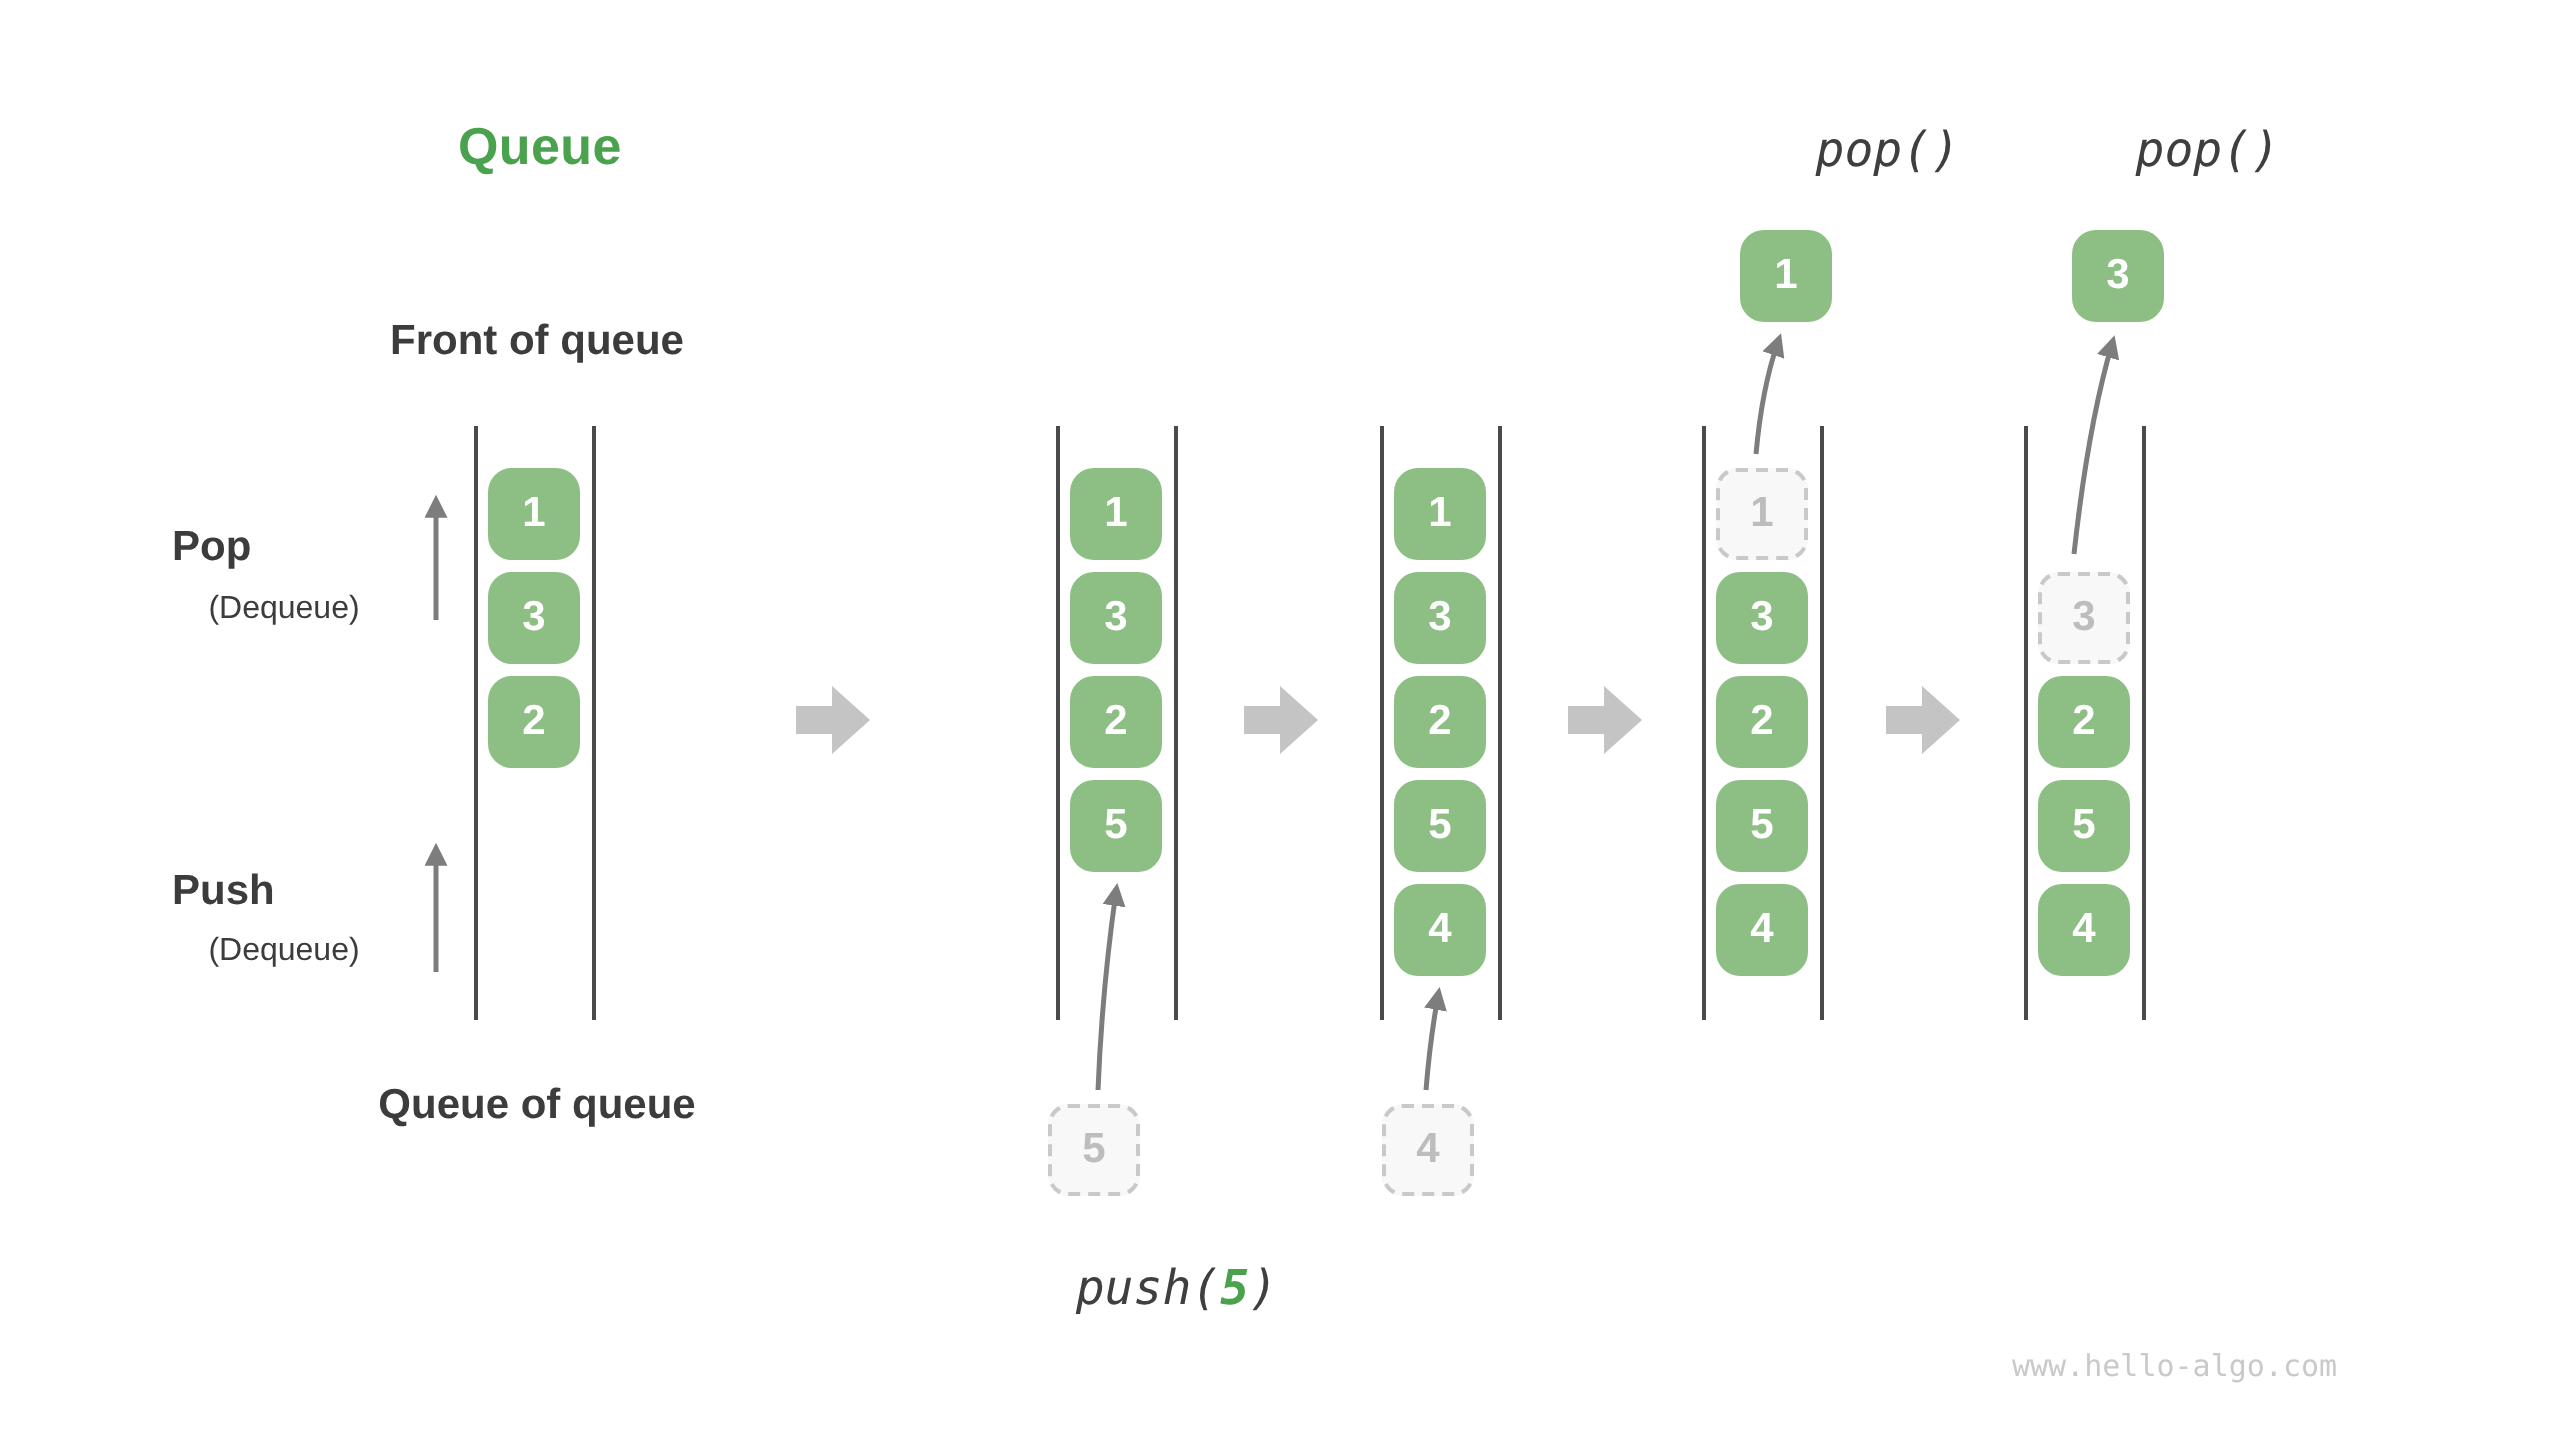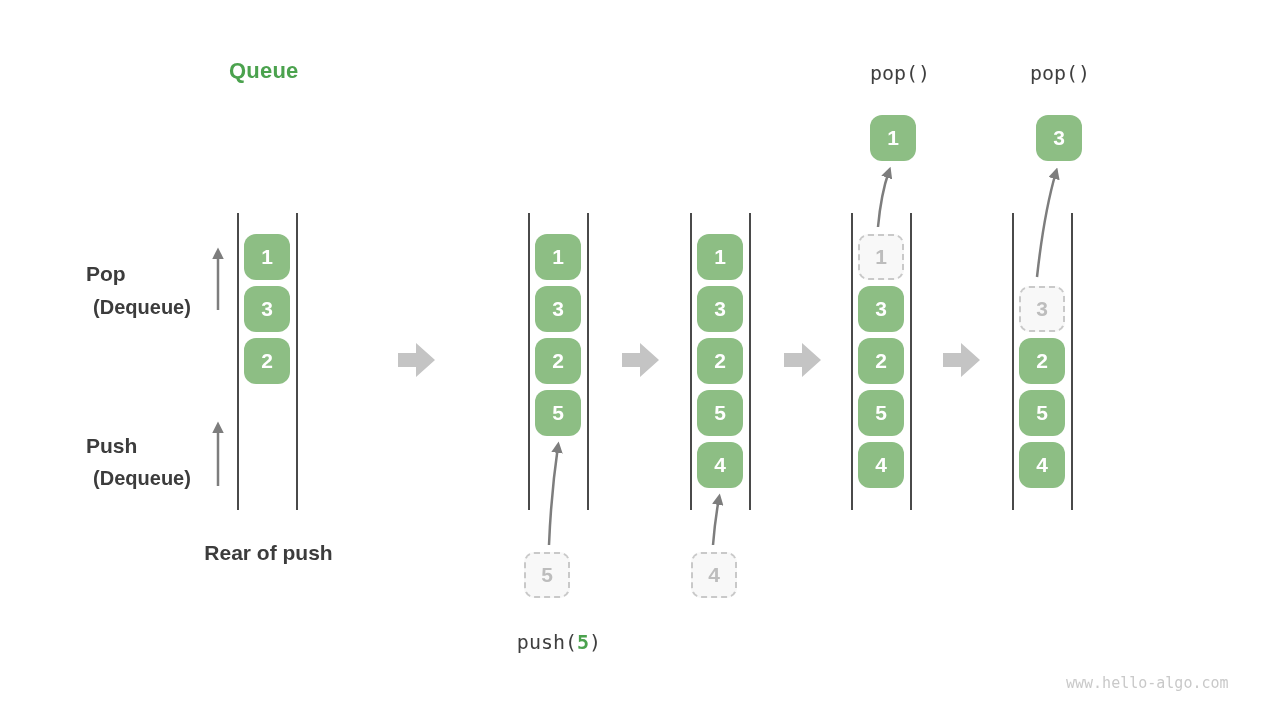--- a/index.html
+++ b/index.html
@@ -2,62 +2,63 @@
 <html><head>
 <meta charset="utf-8">
 <style>
   html,body{margin:0;padding:0;background:#fff;}
   #canvas{
     position:relative;width:1280px;height:720px;background:#ffffff;
     font-family:"Liberation Sans",sans-serif;overflow:hidden;
   }
   .abs{position:absolute;}
   .title{
-    font-size:22px;font-weight:bold;color:#4ba24e;letter-spacing:0.2px;
+    font-size:26px;font-weight:bold;color:#4ba24e;letter-spacing:0.2px;
   }
   .biglabel{
     font-size:21px;font-weight:bold;color:#3c3c3c;text-align:center;
   }
   .sidelabel-main{
     font-size:21px;font-weight:bold;color:#3c3c3c;width:112px;
   }
   .sidelabel-sub{
-    font-size:20px;font-weight:bold;color:#3c3c3c;text-align:center;width:112px;
+    font-size:16px;font-weight:normal;color:#3c3c3c;text-align:center;width:112px;
   }
   .vline{
     position:absolute;width:2px;height:297px;top:213px;background:#4a4a4a;
   }
   .qbox{
     position:absolute;width:46px;height:46px;border-radius:12px;
     background:#8dbe84;color:#ffffff;font-size:21px;font-weight:bold;
     display:flex;align-items:center;justify-content:center;
   }
   .ghost{
     position:absolute;width:46px;height:46px;border-radius:10px;
     border:2px dashed #c9c9c9;background:#f8f8f8;box-sizing:border-box;
     color:#bdbdbd;font-size:21px;font-weight:600;
     display:flex;align-items:center;justify-content:center;
   }
   .mono{
-    font-family:"DejaVu Sans Mono",monospace;font-size:20px;color:#3f3f3f;
-    text-align:center;width:160px;
+    font-family:"DejaVu Sans Mono",monospace;font-size:24px;color:#3f3f3f;
+    text-align:right;width:160px;font-style:italic;
   }
   .mono .arg{color:#4ba24e;font-weight:bold;}
   .watermark{
     font-family:"DejaVu Sans Mono",monospace;font-size:15px;color:#c9c9c9;
   }
   svg.overlay{position:absolute;left:0;top:0;pointer-events:none;}
 </style>
 </head>
 <body>
 
 <div id="canvas">
 
   <div class="abs title" style="left:229px;top:58px;">Queue</div>
-  <div class="abs biglabel" style="left:186px;top:541px;width:165px;">Rear of push</div>
+  <div class="abs biglabel" style="left:186px;top:159px;width:165px;">Front of queue</div>
+  <div class="abs biglabel" style="left:186px;top:541px;width:165px;">Queue of queue</div>
 
   <div class="abs sidelabel-main" style="left:86px;top:262px;">Pop</div>
   <div class="abs sidelabel-sub" style="left:86px;top:296px;">(Dequeue)</div>
   <div class="abs sidelabel-main" style="left:86px;top:434px;">Push</div>
   <div class="abs sidelabel-sub" style="left:86px;top:467px;">(Dequeue)</div>
 
   <div class="abs mono" style="left:479px;top:630px;"><span>push(</span><span class="arg">5</span><span>)</span></div>
   <div class="abs mono" style="left:820px;top:61px;width:160px;">pop()</div>
   <div class="abs mono" style="left:980px;top:61px;width:160px;">pop()</div>
 
@@ -147,15 +148,15 @@
       <path d="M622,353 h18 v-10 l19,17 l-19,17 v-10 h-18 z" fill="#c4c4c4"></path>
     </g>
     <g>
       <path d="M784,353 h18 v-10 l19,17 l-19,17 v-10 h-18 z" fill="#c4c4c4"></path>
     </g>
     <g>
       <path d="M943,353 h18 v-10 l19,17 l-19,17 v-10 h-18 z" fill="#c4c4c4"></path>
     </g>
   </svg>
 
-  <div class="abs watermark" style="left:1066px;top:674px;">www.hello-algo.com</div>
+  <div class="abs watermark" style="left:1006px;top:674px;">www.hello-algo.com</div>
 
 </div>
 
 </body></html>

